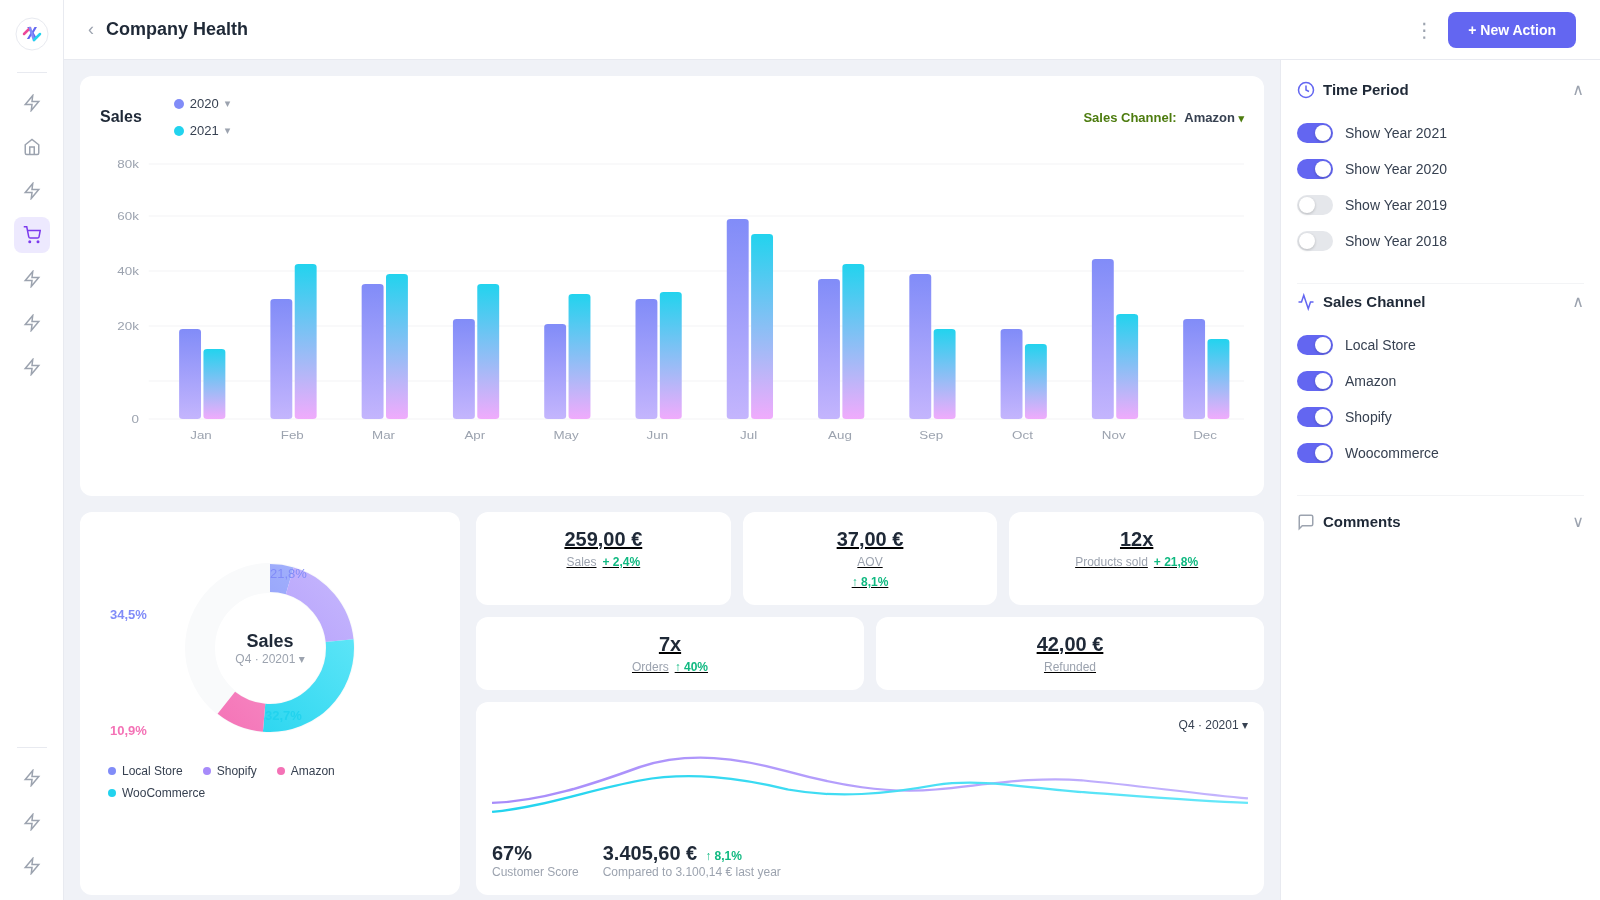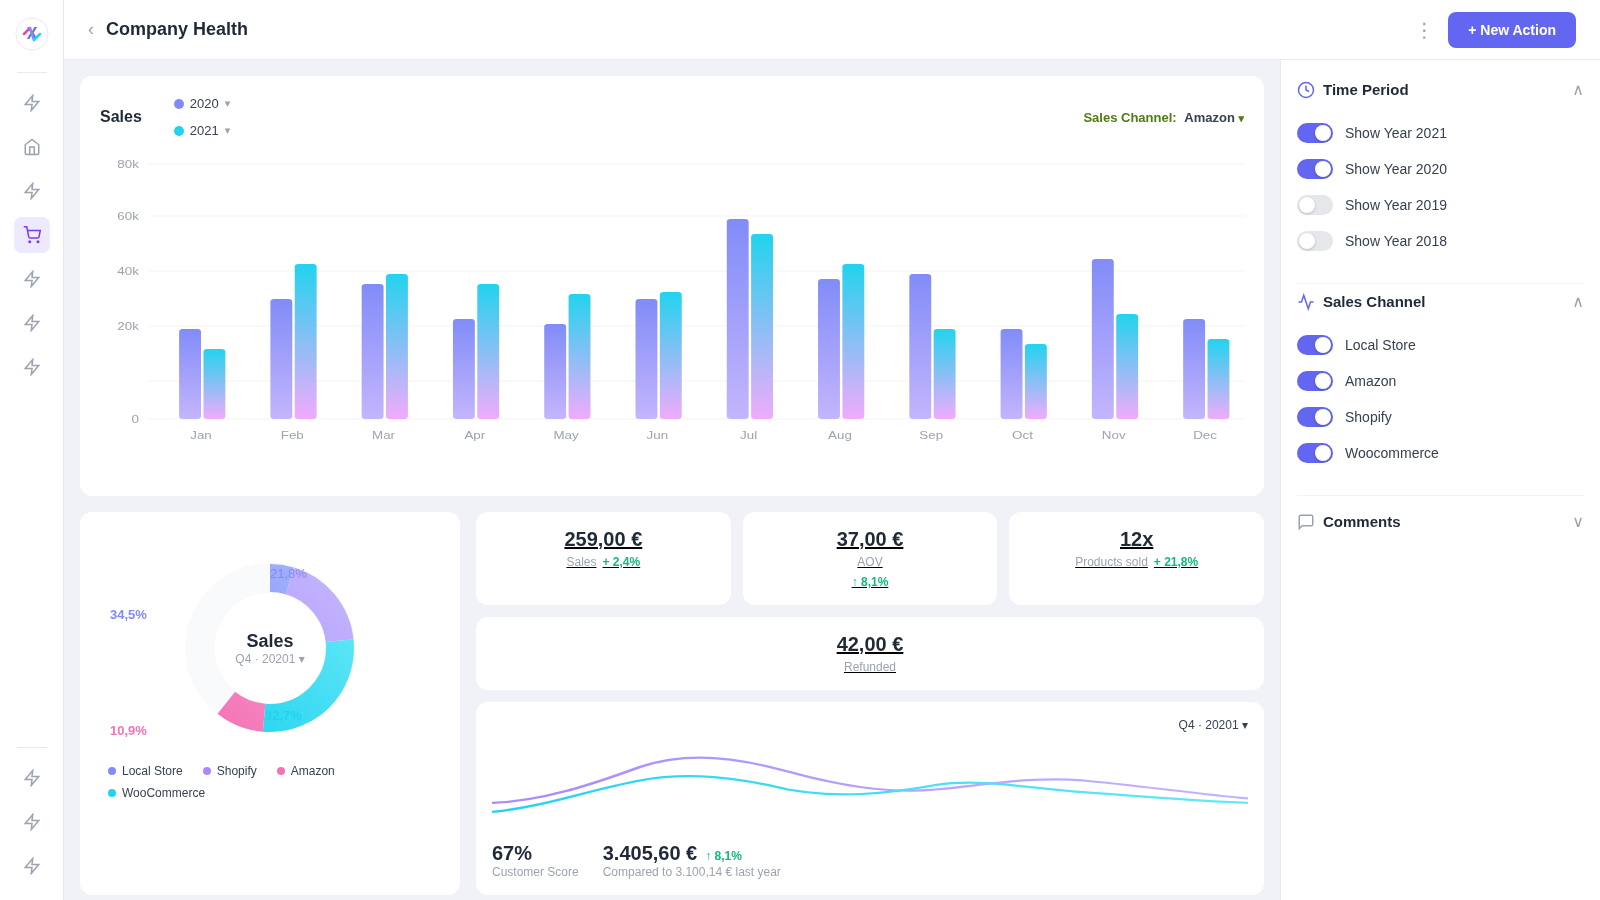--- a/index.html
+++ b/index.html
@@ -660,20 +660,27 @@
               <div class="metric-value">12x</div>
               <div class="metric-label" style="display:flex;justify-content:center;align-items:center;gap:6px;">
                 <span>Products sold</span>
                 <span class="metric-change positive">+ 21,8%</span>
               </div>
             </div>
           </div>
 
           <div class="metrics-row">
             <div class="metric-box">
+              <div class="metric-value">7x</div>
+              <div class="metric-label" style="display:flex;justify-content:center;align-items:center;gap:6px;">
+                <span>Orders</span>
+                <span class="metric-change positive">↑ 40%</span>
+              </div>
+            </div>
+            <div class="metric-box">
               <div class="metric-value">42,00 €</div>
               <div class="metric-label">Refunded</div>
             </div>
           </div>
 
           <div class="line-chart-card">
             <div class="line-chart-header">
               <div class="period-selector">Q4 · 20201 ▾</div>
             </div>
             <svg viewBox="0 0 460 100" width="100%" height="90" preserveAspectRatio="none">

